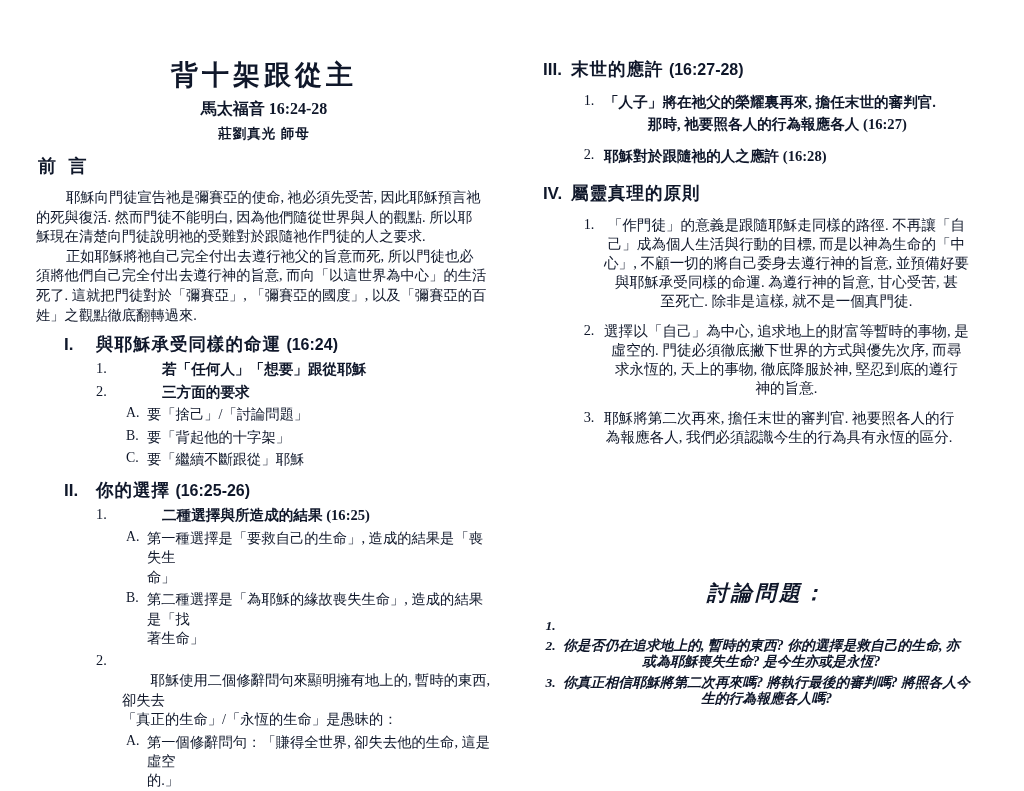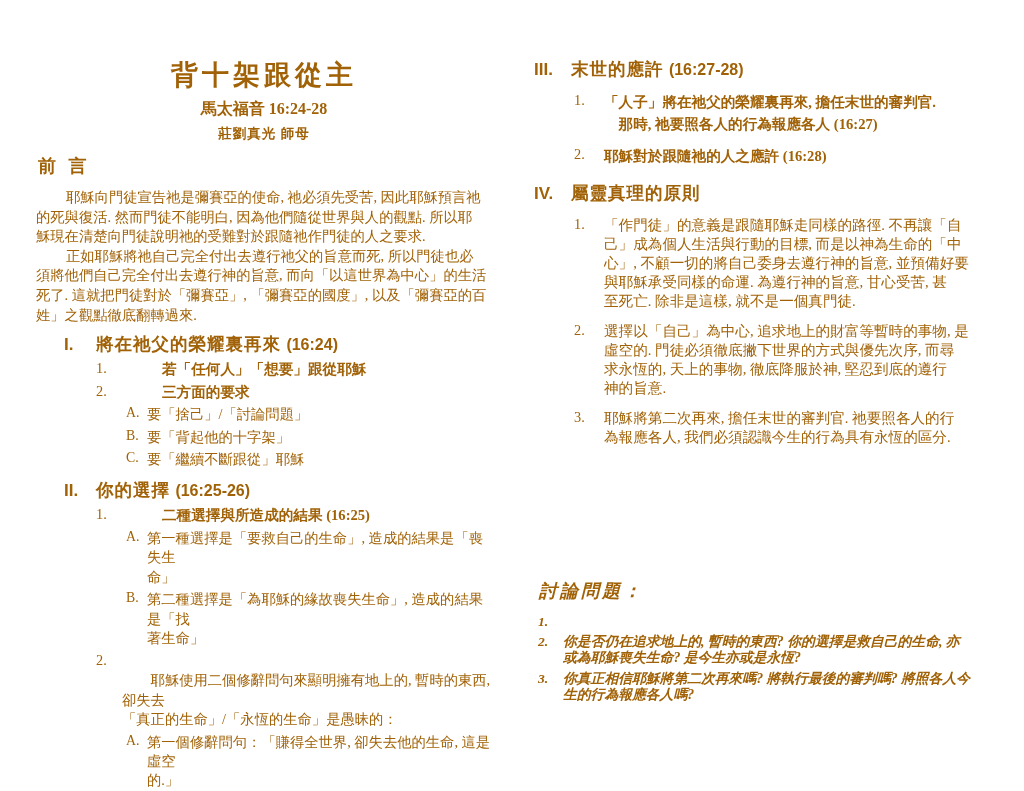--- a/index.html
+++ b/index.html
@@ -1,20 +1,20 @@
 <!DOCTYPE html>
 <html><head>
 <meta charset="utf-8">
 <style>
   html,body{margin:0;padding:0;background:#ffffff;}
   .page{position:relative;width:1024px;height:791px;background:#ffffff;overflow:hidden;
-        font-family:"Liberation Serif","DejaVu Serif",serif;color:#a16207;}
+        font-family:"Liberation Serif","DejaVu Serif",serif;color:#0f172a;}
   .col{position:absolute;top:0;}
   .col-left{left:36px;width:456px;}
-  .col-right{left:533px;width:462px;}
+  .col-right{left:533px;width:462px;text-align:center;}
 
   
   .title-block{text-align:center;padding-top:60px;}
   .doc-title{font-size:27px;font-weight:700;letter-spacing:4px;margin:0;line-height:1.15;}
   .scripture{font-size:16px;font-weight:700;margin-top:8px;}
   .author{font-size:13.5px;font-weight:700;margin-top:5px;letter-spacing:1px;}
 
   .foreword-head{font-size:18px;font-weight:700;margin:11px 0 0 2px;letter-spacing:4px;}
   .body-para{font-size:14.3px;line-height:19.6px;margin:0;white-space:pre-line;text-indent:2.1em;}
   .body-para.first{margin-top:10px;}
@@ -46,21 +46,21 @@
   .sec3 .item-text{line-height:21.5px;font-weight:700;}
   .sec4 .item-text{line-height:19px;font-weight:400;}
 
   .sub{display:flex;margin-top:3px;}
   .col-left .sub{padding-left:90px;}
   .sub-num{font-size:13.8px;width:21px;flex:none;}
   .sub-text{font-size:14.3px;line-height:19.4px;white-space:pre-line;}
   .note{margin:2px 0 2px 86px;font-size:14.3px;line-height:19.4px;white-space:pre-line;text-indent:2em;}
 
   
-  .discussion-head{font-size:18px;font-weight:700;font-style:italic;margin:132px 0 0 6px;letter-spacing:3px;}
+  .discussion-head{font-size:21px;font-weight:700;font-style:italic;margin:132px 0 0 6px;letter-spacing:3px;}
   .q{display:flex;padding-left:5px;margin-top:4px;font-style:italic;}
   .q.first{margin-top:11px;}
   .q-num{font-size:13.5px;width:25px;flex:none;font-weight:600;}
   .q-text{font-size:13.8px;line-height:16.5px;white-space:pre-line;font-weight:600;}
 </style>
 </head>
 <body>
 
 <div class="page">
 
@@ -76,21 +76,21 @@
     <p class="body-para first">耶穌向門徒宣告祂是彌賽亞的使命, 祂必須先受苦, 因此耶穌預言祂
 的死與復活. 然而門徒不能明白, 因為他們隨從世界與人的觀點. 所以耶
 穌現在清楚向門徒說明祂的受難對於跟隨祂作門徒的人之要求.</p>
     <p class="body-para">正如耶穌將祂自己完全付出去遵行祂父的旨意而死, 所以門徒也必
 須將他們自己完全付出去遵行神的旨意, 而向「以這世界為中心」的生活
 死了. 這就把門徒對於「彌賽亞」, 「彌賽亞的國度」, 以及「彌賽亞的百
 姓」之觀點徹底翻轉過來.</p>
 
     <div class="section-head sh-1">
       <span class="numeral">I.</span>
-      <span class="sec-title"><span>將在祂父的榮耀裏再來</span> <span class="ref">(16:24)</span></span>
+      <span class="sec-title"><span>與耶穌承受同樣的命運</span> <span class="ref">(16:24)</span></span>
     </div>
     <div class="item gap">
       <span class="item-num">1.</span>
       <span class="item-text bold-kai">若「任何人」「想要」跟從耶穌</span>
     </div>
     <div class="item">
       <span class="item-num">2.</span>
       <span class="item-text bold-kai">三方面的要求</span>
     </div>
     <div class="sub">

